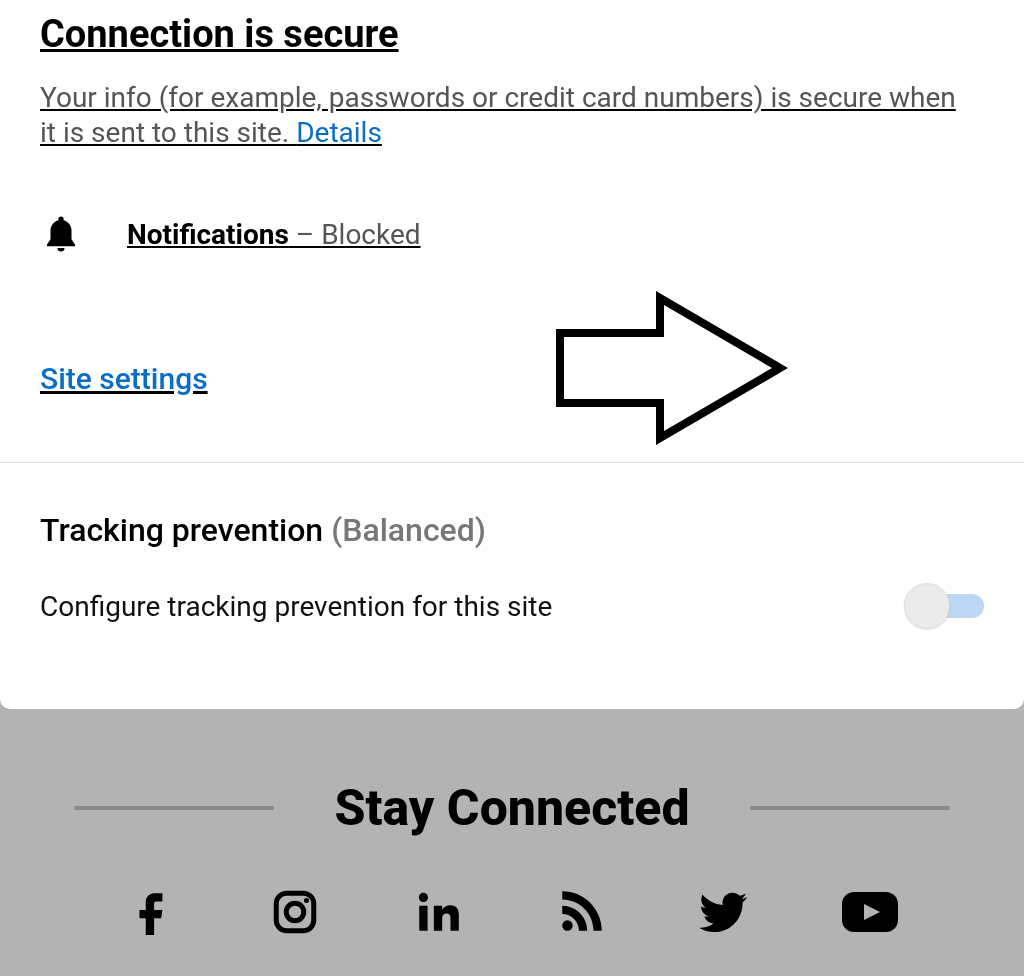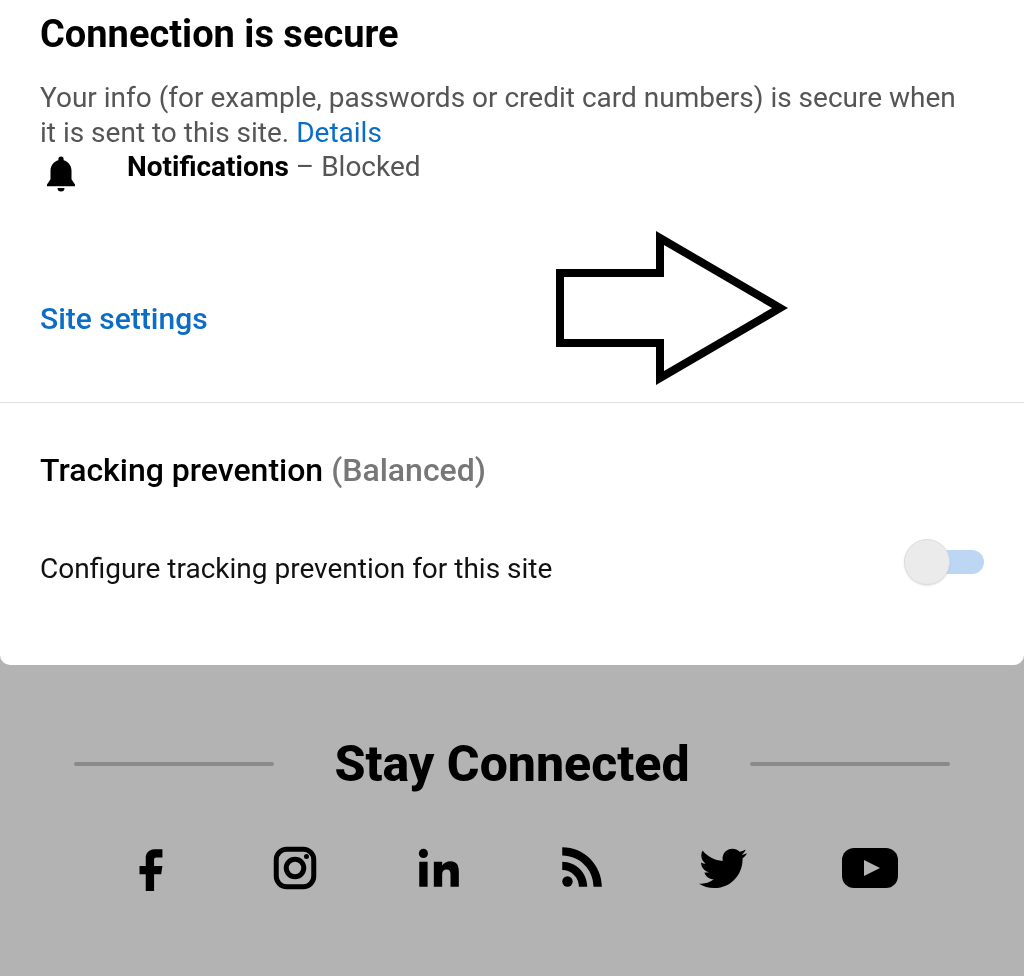--- a/index.html
+++ b/index.html
@@ -12,40 +12,42 @@
   }
   .card {
     background: #fff;
     width: 100%;
     border-radius: 0 0 10px 10px;
     position: relative;
     z-index: 2;
   }
   .section-connection {
     padding: 12px 56px 24px 40px;
+    text-decoration: underline;
   }
   .conn-title {
     font-size: 38px;
     font-weight: 700;
     color: #000;
     margin-bottom: 12px;
   }
   .conn-desc {
     font-size: 28px;
     color: #555;
     line-height: 1.25;
     margin-top: 24px;
   }
   .conn-desc a {
     color: #0a6ec7;
     text-decoration: none;
   }
   .notif-row {
     display: flex;
-    align-items: flex-start;
+    align-items: center;
+    margin-top: 60px;
     gap: 45px;
   }
   .notif-icon svg { display: block; }
   .notif-text {
     font-size: 28px;
     color: #000;
   }
   .notif-text .strong { font-weight: 700; }
   .notif-text .dash { color: #555; }
   .site-settings-row {
@@ -80,23 +82,23 @@
     font-weight: 500;
   }
   .track-title .label { color: #000; }
   .track-title .mode { color: #777; }
   .track-desc {
     margin-top: 28px;
     font-size: 28px;
     color: #555;
   }
   .toggle-row {
-    margin-top: 50px;
-    display: flex;
-    align-items: flex-end;
+    margin-top: 34px;
+    display: flex;
+    align-items: center;
     justify-content: space-between;
   }
   .toggle-label {
     font-size: 28px;
     color: #111;
   }
   .toggle {
     position: relative;
     width: 80px;
     height: 46px;

